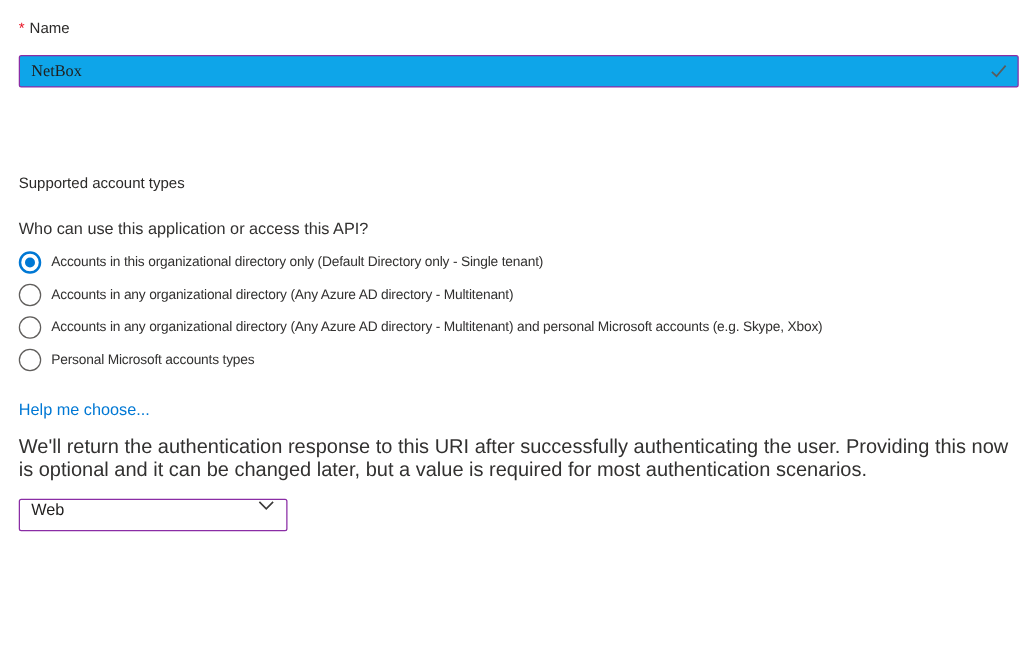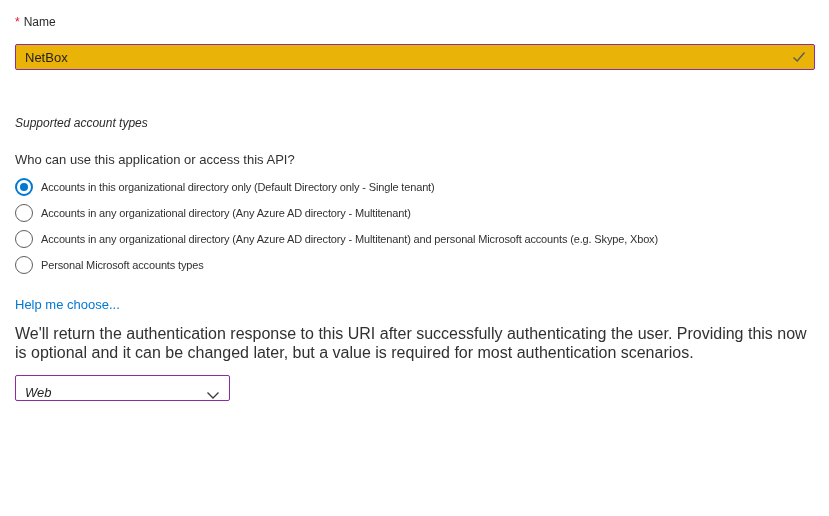--- a/index.html
+++ b/index.html
@@ -28,29 +28,29 @@
 
   .desc{
     font-size:13px;line-height:18px;margin-top:12px;max-width:800px;
   }
 
   .field{position:relative;margin-top:12px;}
   .textbox{
     width:100%;height:26px;
     border:1px solid var(--accent_purple);border-radius:2px;
     padding:0 30px 0 9px;
-    font-family:Liberation Sans, sans-serif;
-    font-size:13px;color:#201f1e;background:#eab308;outline:none;
+    font-family:Liberation Serif, serif;
+    font-size:13px;color:#201f1e;background:#0ea5e9;outline:none;
   }
   .valid-check{
     position:absolute;right:9px;top:50%;transform:translateY(-50%);
     display:flex;align-items:center;pointer-events:none;
   }
 
-  .section2{margin-top:43px;font-style:italic;}
+  .section2{margin-top:66px;}
   .section3{margin-top:49px;}
 
   .question{font-size:13px;line-height:18px;margin-top:18px;}
 
   .radio-group{margin-top:5px;}
   .radio-row{
     display:flex;align-items:center;height:26px;cursor:pointer;
   }
   .radio{
     flex:0 0 auto;width:18px;height:18px;border-radius:50%;
@@ -74,22 +74,22 @@
   .para{
     font-size:16px;line-height:19px;margin-top:11px;max-width:800px;
   }
 
   .controls-row{
     display:flex;gap:13px;margin-top:13px;align-items:center;
   }
   .select-box{
     width:215px;height:26px;
     border:1px solid var(--accent_purple);border-radius:2px;
-    display:flex;align-items:flex-end;justify-content:space-between;
-    padding:0 9px;cursor:pointer;background:#fff;font-style:italic;
+    display:flex;align-items:flex-start;justify-content:space-between;
+    padding:0 9px;cursor:pointer;background:#fff;
   }
   .select-box .select-value{font-size:13px;color:#201f1e;}
   .uri-field{width:425px;margin-top:0;}
 </style>
 </head>
 <body>
 
 <div class="page">
 
   

